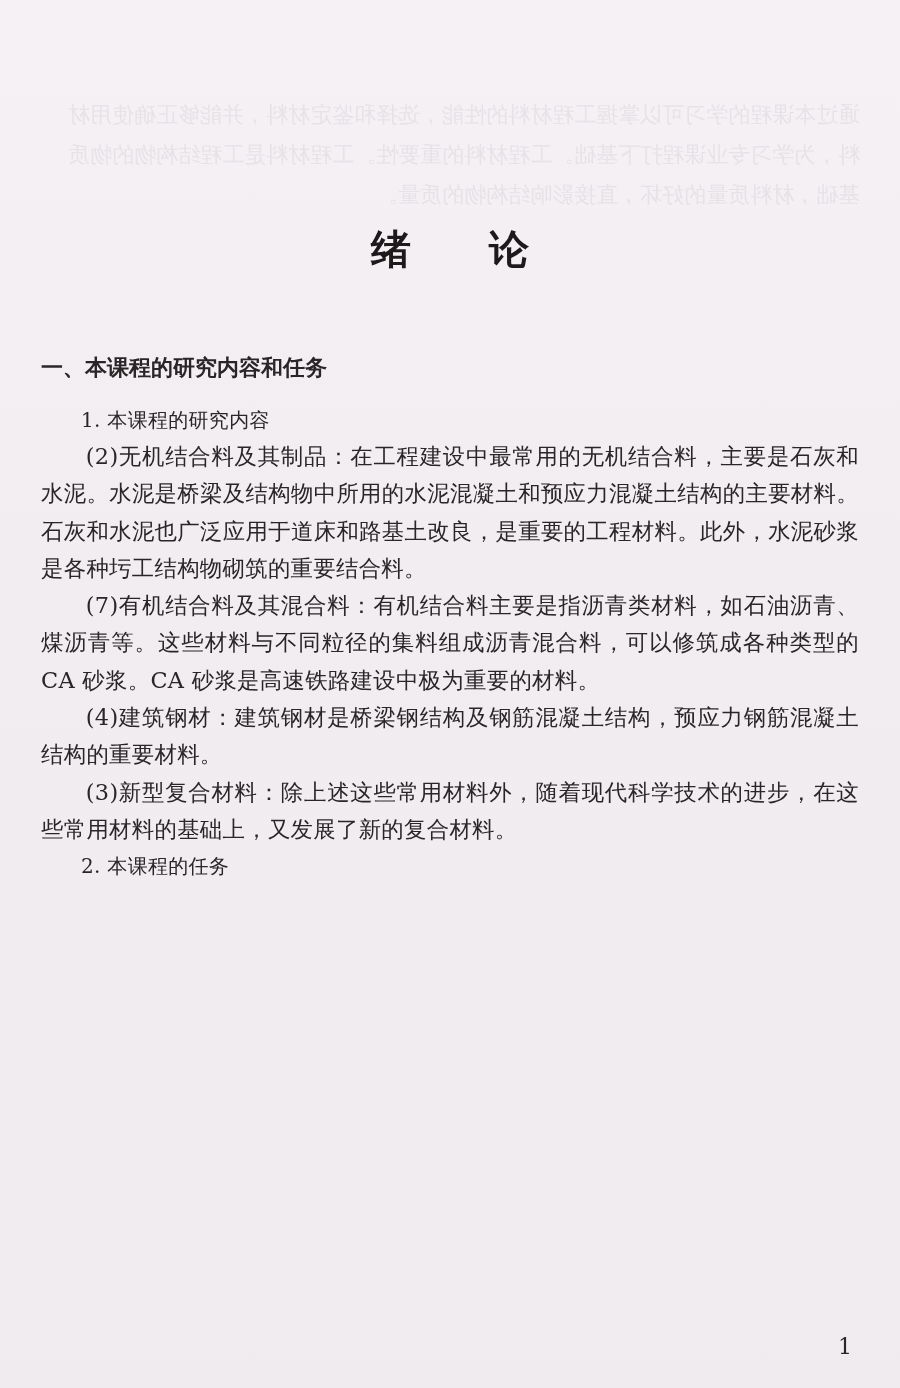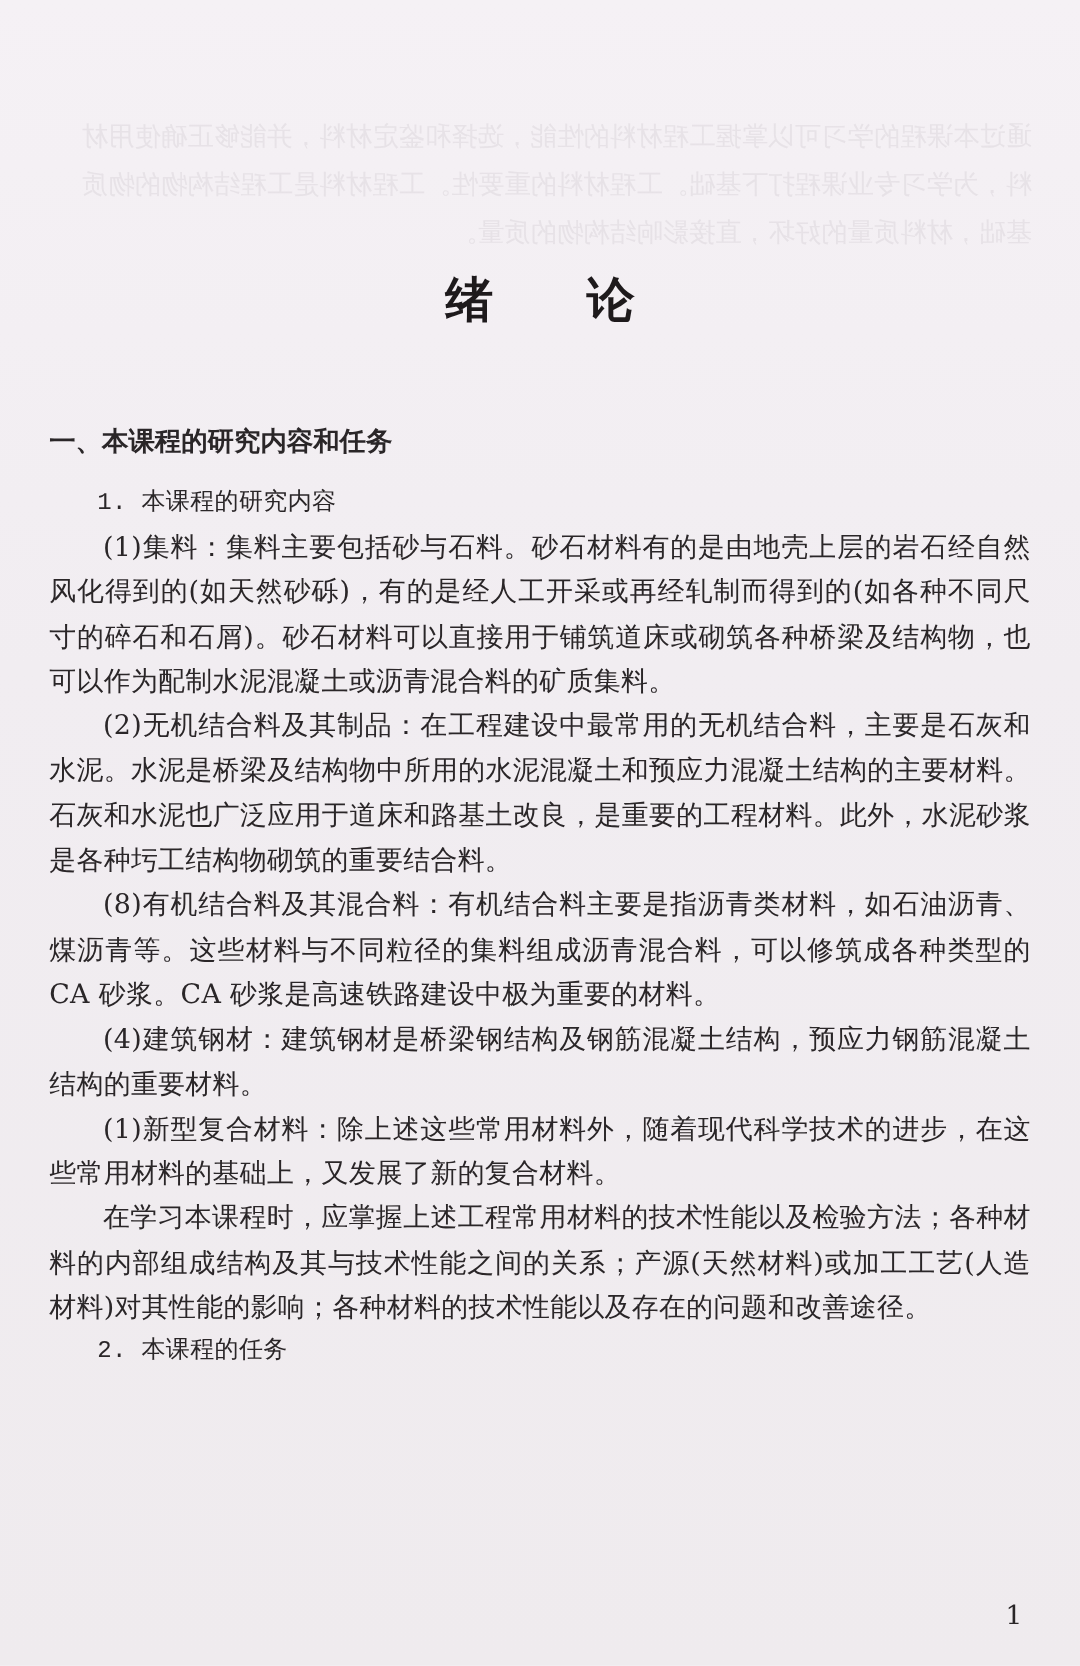--- a/index.html
+++ b/index.html
@@ -72,21 +72,20 @@
       margin: 12px 0 14px 0;
       line-height: 36px;
       text-indent: 0;
       padding-left: 0;
     }
     .h2 {
       font-size: 20px;
       text-indent: 2em;
       line-height: 36px;
       margin: 0;
-      font-family: Liberation Mono, monospace;
     }
     .page-number {
       position: absolute;
       right: 48px;
       top: 1334px;
       font-size: 22px;
     }
   </style>
 </head>
 <body>
@@ -101,26 +100,24 @@
   </div>
 
   <div class="content">
 
 
     <div class="h1">一、本课程的研究内容和任务</div>
 
 
     <p class="h2">1. 本课程的研究内容</p>
 
-    <p>(1)集料：集料主要包括砂与石料。砂石材料有的是由地壳上层的岩石经自然风化得到的(如天然砂砾)，有的是经人工开采或再经轧制而得到的(如各种不同尺寸的碎石和石屑)。砂石材料可以直接用于铺筑道床或砌筑各种桥梁及结构物，也可以作为配制水泥混凝土或沥青混合料的矿质集料。</p>
     <p>(2)无机结合料及其制品：在工程建设中最常用的无机结合料，主要是石灰和水泥。水泥是桥梁及结构物中所用的水泥混凝土和预应力混凝土结构的主要材料。石灰和水泥也广泛应用于道床和路基土改良，是重要的工程材料。此外，水泥砂浆是各种圬工结构物砌筑的重要结合料。</p>
-    <p>(8)有机结合料及其混合料：有机结合料主要是指沥青类材料，如石油沥青、煤沥青等。这些材料与不同粒径的集料组成沥青混合料，可以修筑成各种类型的 CA 砂浆。CA 砂浆是高速铁路建设中极为重要的材料。</p>
+    <p>(7)有机结合料及其混合料：有机结合料主要是指沥青类材料，如石油沥青、煤沥青等。这些材料与不同粒径的集料组成沥青混合料，可以修筑成各种类型的 CA 砂浆。CA 砂浆是高速铁路建设中极为重要的材料。</p>
     <p>(4)建筑钢材：建筑钢材是桥梁钢结构及钢筋混凝土结构，预应力钢筋混凝土结构的重要材料。</p>
-    <p>(1)新型复合材料：除上述这些常用材料外，随着现代科学技术的进步，在这些常用材料的基础上，又发展了新的复合材料。</p>
+    <p>(3)新型复合材料：除上述这些常用材料外，随着现代科学技术的进步，在这些常用材料的基础上，又发展了新的复合材料。</p>
 
-    <p>在学习本课程时，应掌握上述工程常用材料的技术性能以及检验方法；各种材料的内部组成结构及其与技术性能之间的关系；产源(天然材料)或加工工艺(人造材料)对其性能的影响；各种材料的技术性能以及存在的问题和改善途径。</p>
 
     <p class="h2">2. 本课程的任务</p>
 
   </div>
 
   <div class="page-number">1</div>
 </div>
 
 </body></html>

